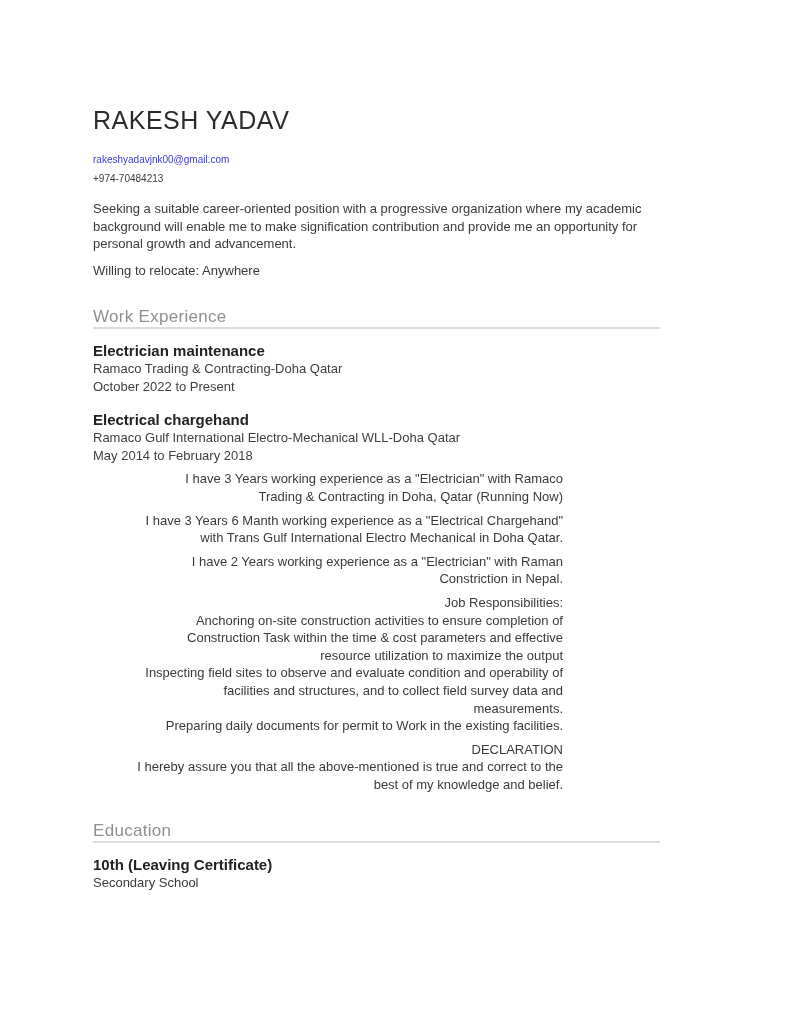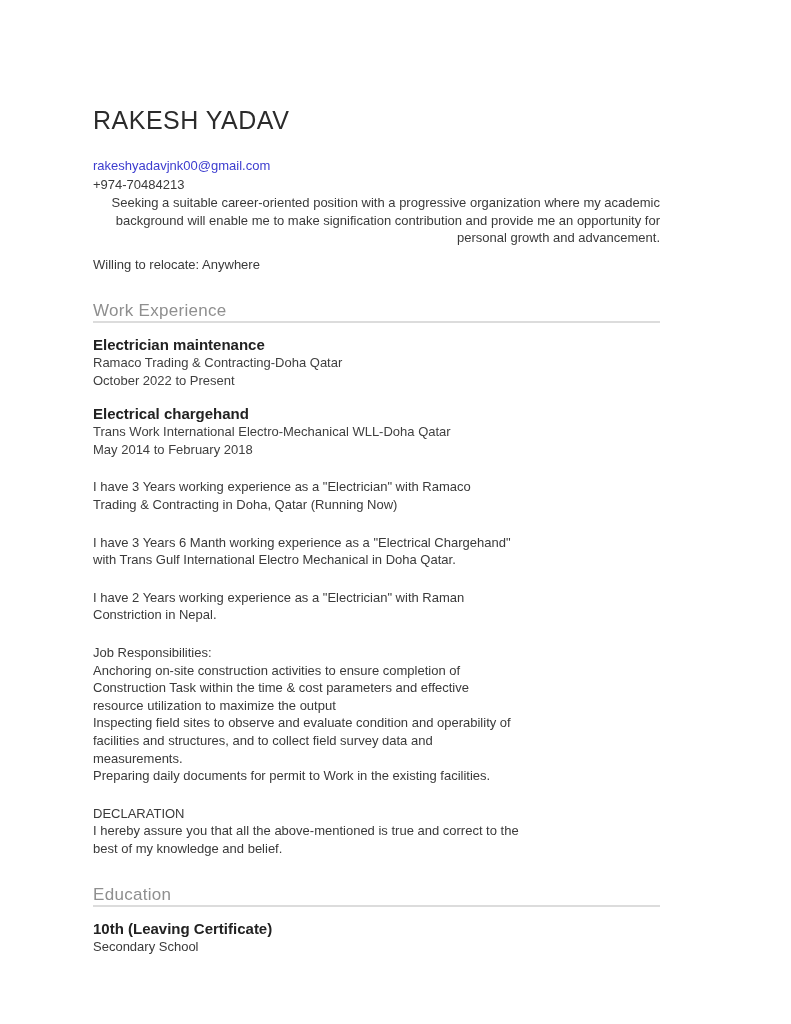--- a/index.html
+++ b/index.html
@@ -22,41 +22,41 @@
   }
   .name {
     margin: 0;
     font-size: 25px;
     font-weight: 400;
     letter-spacing: 0.5px;
     line-height: 28px;
     color: #2b2b2b;
   }
   .contact {
-    margin-top: 23px;
-    font-size: 13px;
+    margin-top: 17px;
+    font-size: 10px;
     line-height: 18.5px;
   }
   .email {
     color: #3c3ccf;
     text-decoration: none;
     display: inline-block;
   }
   .phone {
     color: #3a3a3a;
   }
   .body-text {
     margin: 0;
     font-size: 13px;
     line-height: 17.6px;
     color: #3a3a3a;
     white-space: pre-line;
   }
   .objective {
-    text-align: right;
+    margin-top: 12px;
   }
   .relocate {
     margin-top: 9px;
   }
   .section-title {
     margin: 28px 0 0 0;
     font-size: 17px;
     font-weight: 400;
     letter-spacing: 0.3px;
     line-height: 20px;
@@ -75,22 +75,23 @@
     color: #222222;
     line-height: 17px;
   }
   .job-sub {
     font-size: 13px;
     color: #404040;
     line-height: 17px;
     margin-top: 1px;
   }
   .detail {
-    margin-top: 20px;
+    margin-top: 6px;
     max-width: 470px;
+    text-align: right;
   }
   .edu-school {
     font-size: 13px;
     color: #3a3a3a;
     line-height: 17px;
     margin-top: 1px;
   }
   .section-education {
     margin-top: 28px;
   }
@@ -115,21 +116,21 @@
   <h2 class="section-title">Work Experience</h2>
 
   <div class="job">
     <div class="job-title">Electrician maintenance</div>
     <div class="job-sub">Ramaco Trading &amp; Contracting-Doha Qatar</div>
     <div class="job-sub">October 2022 to Present</div>
   </div>
 
   <div class="job">
     <div class="job-title">Electrical chargehand</div>
-    <div class="job-sub">Trans Work International Electro-Mechanical WLL-Doha Qatar</div>
+    <div class="job-sub">Ramaco Gulf International Electro-Mechanical WLL-Doha Qatar</div>
     <div class="job-sub">May 2014 to February 2018</div>
   </div>
 
   <p class="body-text detail">I have 3 Years working experience as a "Electrician" with Ramaco
 Trading &amp; Contracting in Doha, Qatar (Running Now)</p>
   <p class="body-text detail">I have 3 Years 6 Manth working experience as a "Electrical Chargehand"
 with Trans Gulf International Electro Mechanical in Doha Qatar.</p>
   <p class="body-text detail">I have 2 Years working experience as a "Electrician" with Raman
 Constriction in Nepal.</p>
   <p class="body-text detail">Job Responsibilities:

